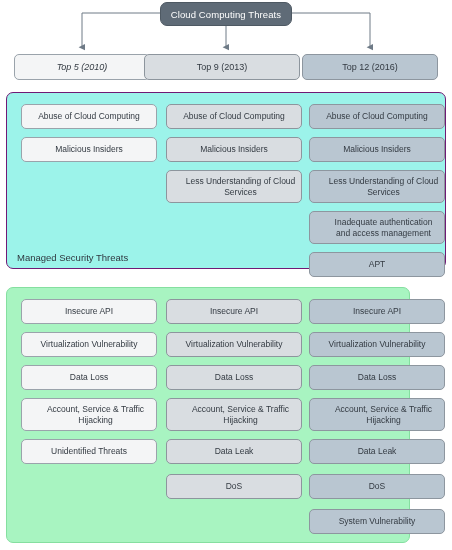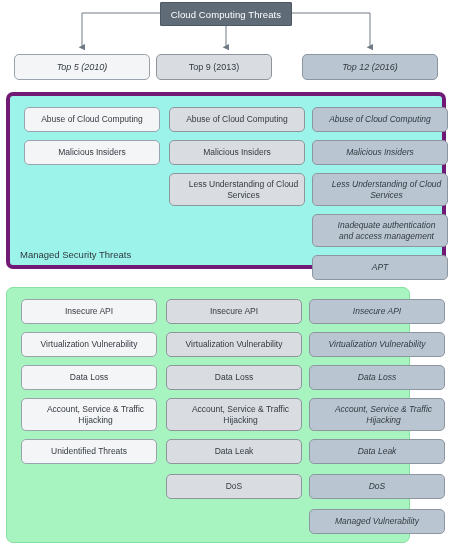--- a/index.html
+++ b/index.html
@@ -34,21 +34,21 @@
 
   
   .root-node {
     position: absolute;
     left: 160px;
     top: 2px;
     width: 132px;
     height: 24px;
     background: #5f6b77;
     border: 1px solid #4e5963;
-    border-radius: 1px;
+    border-radius: 7px;
     display: flex;
     align-items: center;
     justify-content: center;
     color: #ffffff;
     font-size: 9.5px;
     letter-spacing: .1px;
     box-sizing: border-box;
   }
 
   
@@ -65,40 +65,40 @@
     height: 26px;
     border-radius: 5px;
     display: flex;
     align-items: center;
     justify-content: center;
     font-size: 9px;
     color: #333a42;
     box-sizing: border-box;
   }
   .col1 { left: 14px;  width: 136px; font-style: italic; }
-  .col2 { left: 156px; width: 116px; }
+  .col2 { left: 144px; width: 156px; }
   .col3 { left: 302px; width: 136px; }
 
   .shade-1 { background: #f4f5f6; border: 1px solid #9aa3ab; }
   .shade-2 { background: #d9dde1; border: 1px solid #8d959d; }
-  .shade-3 { background: #b9c6d1; border: 1px solid #8d969f; font-style: italic; }
+  .shade-3 { background: #b9c6d1; border: 1px solid #8d969f; }
 
   
   .panel {
     position: absolute;
     border-radius: 7px;
     box-sizing: border-box;
   }
   .panel-managed {
     left: 6px;
     top: 92px;
     width: 440px;
     height: 177px;
     background: #9cf3ea;
-    border: 4px solid #701a75;
+    border: 1px solid #701a75;
   }
   .panel-technical {
     left: 6px;
     top: 287px;
     width: 404px;
     height: 256px;
     background: #a8f4c1;
     border: 1px solid #85dfa0;
   }
   .panel-label {
@@ -253,18 +253,18 @@
     <div class="item-box ic3 item-h2 shade-3" style="top:110px">
       <span>Account, Service &amp; Traffic Hijacking</span>
     </div>
     <div class="item-box ic3 item-h1 shade-3" style="top:151px">
       <span>Data Leak</span>
     </div>
     <div class="item-box ic3 item-h1 shade-3" style="top:186px">
       <span>DoS</span>
     </div>
     <div class="item-box ic3 item-h1 shade-3" style="top:221px">
-      <span>Managed Vulnerability</span>
+      <span>System Vulnerability</span>
     </div>
 
   </div>
 
 </div>
 
 </body></html>

